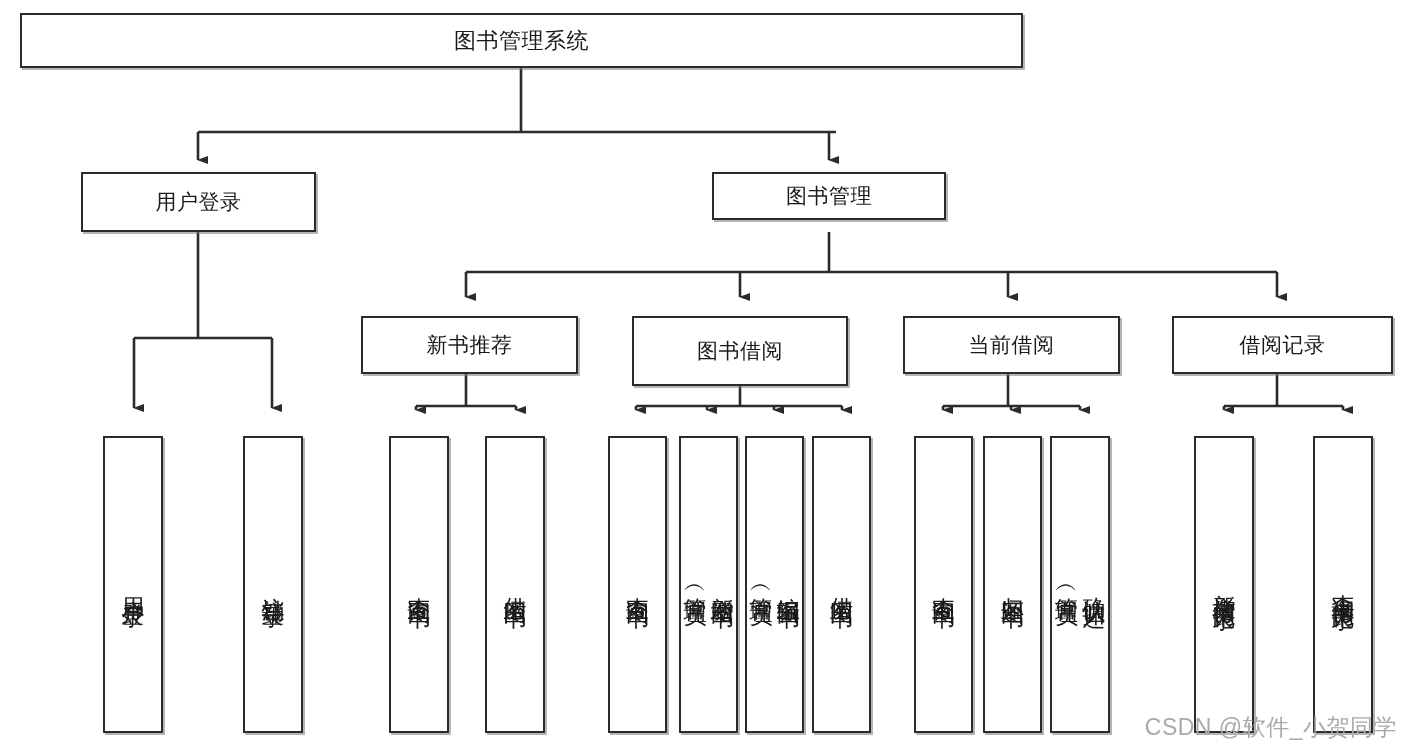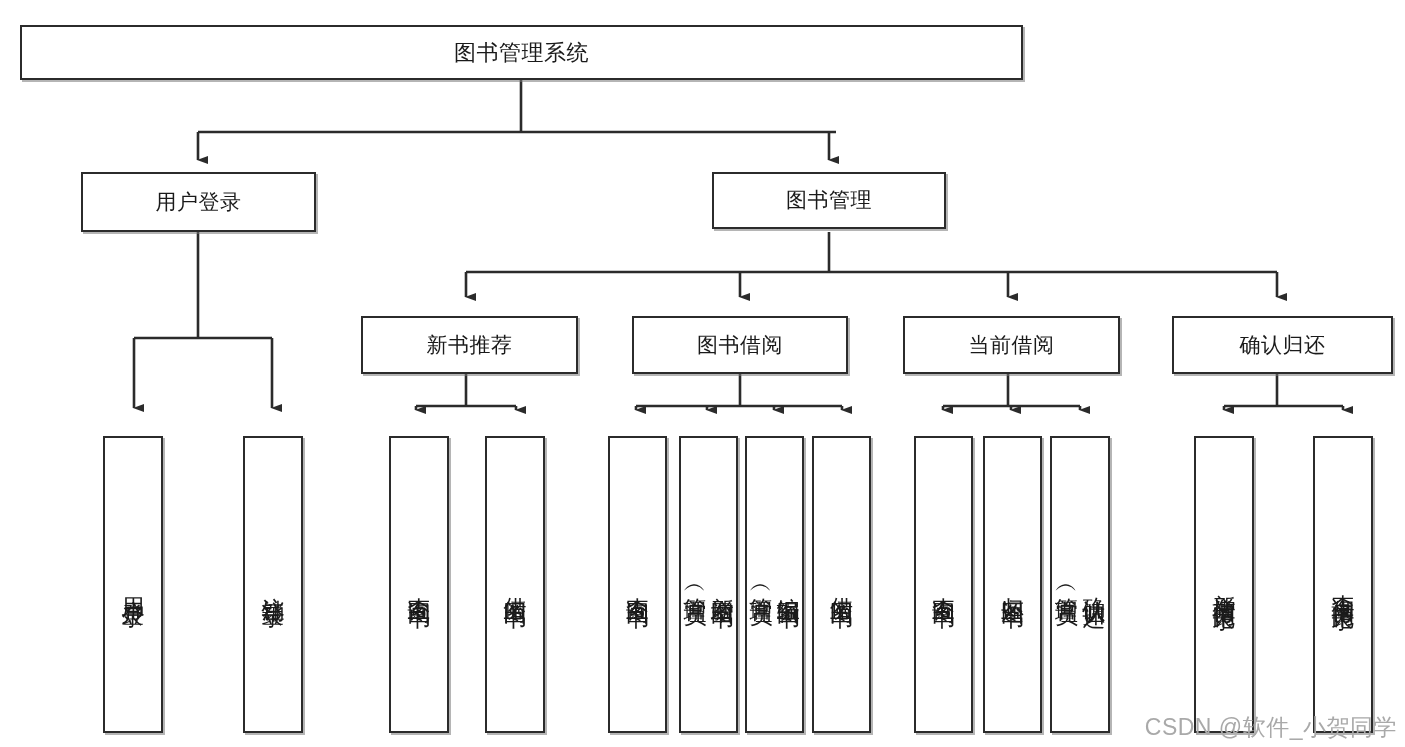--- a/index.html
+++ b/index.html
@@ -66,42 +66,42 @@
       <path d="M1011,406 L1011,410" marker-end="url(#arw)"></path>
       <path d="M1080,406 L1080,410" marker-end="url(#arw)"></path>
 
       <path d="M1277,374 L1277,406"></path>
       <path d="M1224,406 L1343,406"></path>
       <path d="M1224,406 L1224,410" marker-end="url(#arw)"></path>
       <path d="M1343,406 L1343,410" marker-end="url(#arw)"></path>
     </g>
   </svg>
 
-  <div class="node h-node root" style="left:20px;top:13px;width:1003px;height:55px;margin-top:12px;">
+  <div class="node h-node root" style="left:20px;top:13px;width:1003px;height:55px;">
     <span class="lbl">图书管理系统</span>
   </div>
 
   <div class="node h-node" style="left:81px;top:172px;width:235px;height:60px;">
     <span class="lbl">用户登录</span>
   </div>
-  <div class="node h-node" style="left:712px;top:172px;width:234px;height:57px;font-family:Liberation Serif, serif;">
+  <div class="node h-node" style="left:712px;top:172px;width:234px;height:48px;font-family:Liberation Serif, serif;">
     <span class="lbl">图书管理</span>
   </div>
 
   <div class="node h-node" style="left:361px;top:316px;width:217px;height:58px;">
     <span class="lbl">新书推荐</span>
   </div>
-  <div class="node h-node" style="left:632px;top:316px;width:216px;height:58px;align-items:center;">
+  <div class="node h-node" style="left:632px;top:316px;width:216px;height:70px;align-items:center;">
     <span class="lbl">图书借阅</span>
   </div>
   <div class="node h-node" style="left:903px;top:316px;width:217px;height:58px;justify-content:center;">
     <span class="lbl">当前借阅</span>
   </div>
   <div class="node h-node" style="left:1172px;top:316px;width:221px;height:58px;">
-    <span class="lbl">确认归还</span>
+    <span class="lbl">借阅记录</span>
   </div>
 
   <div class="node v-node" style="left:103px;top:436px;width:60px;height:297px;">
     <span class="lbl">用户登录</span>
   </div>
   <div class="node v-node" style="left:243px;top:436px;width:60px;height:297px;">
     <span class="lbl">注销登录</span>
   </div>
 
   <div class="node v-node" style="left:389px;top:436px;width:60px;height:297px;">

